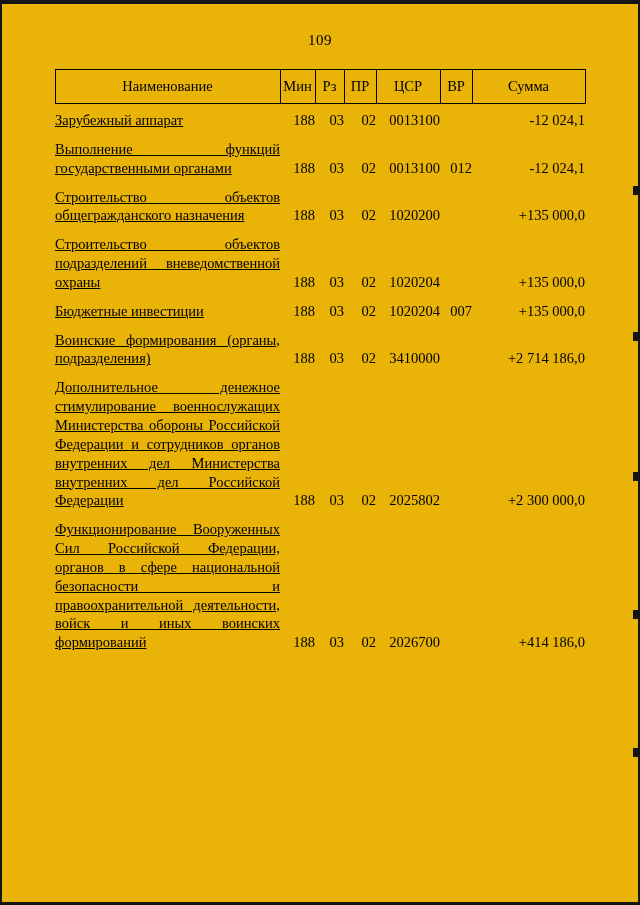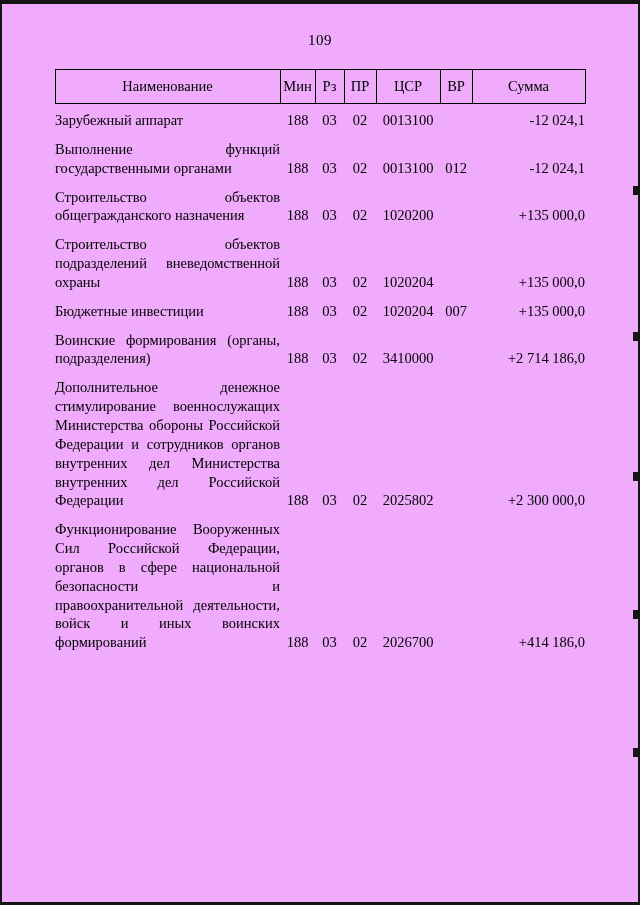--- a/index.html
+++ b/index.html
@@ -6,21 +6,21 @@
   html, body { background: #ffffff; }
   body {
     width: 640px; height: 905px;
     font-family: "Liberation Serif", serif;
     color: #000;
     position: relative;
     overflow: hidden;
   }
   .page {
     width: 640px; height: 905px;
-    background: #f0abfc;
+    background: #eab308;
     border-top: 4px solid #151515;
     border-left: 2px solid #151515;
     border-right: 2px solid #151515;
     border-bottom: 3px solid #151515;
     position: relative;
   }
   .page-number {
     text-align: center;
     padding-top: 28px;
     font-size: 15px;
@@ -45,22 +45,23 @@
   table.budget-table td {
     vertical-align: bottom;
     padding: 7px 0 3px 0;
     line-height: 1.3;
   }
   td.col-name {
     text-align: justify;
     text-align-last: left;
     vertical-align: top;
     padding-right: 8px;
+    text-decoration: underline;
   }
-  td.col-code { text-align: center; white-space: nowrap; margin-left: 32px; }
+  td.col-code { text-align: right; white-space: nowrap; margin-left: 32px; }
   td.col-sum  { text-align: right; white-space: nowrap; padding-right: 2px; }
   .tick {
     position: absolute;
     right: 0;
     width: 5px;
     height: 9px;
     background: #151515;
   }
 </style>
 </head>

